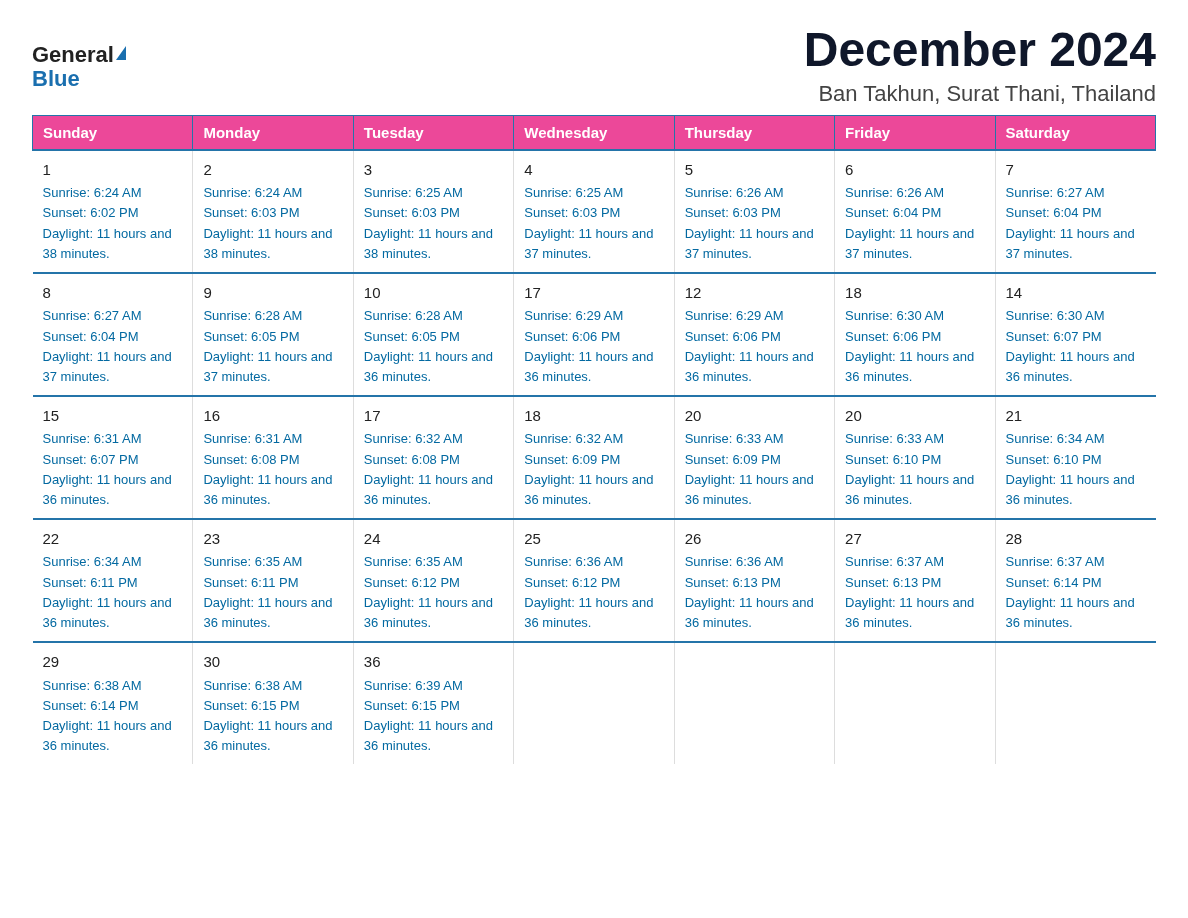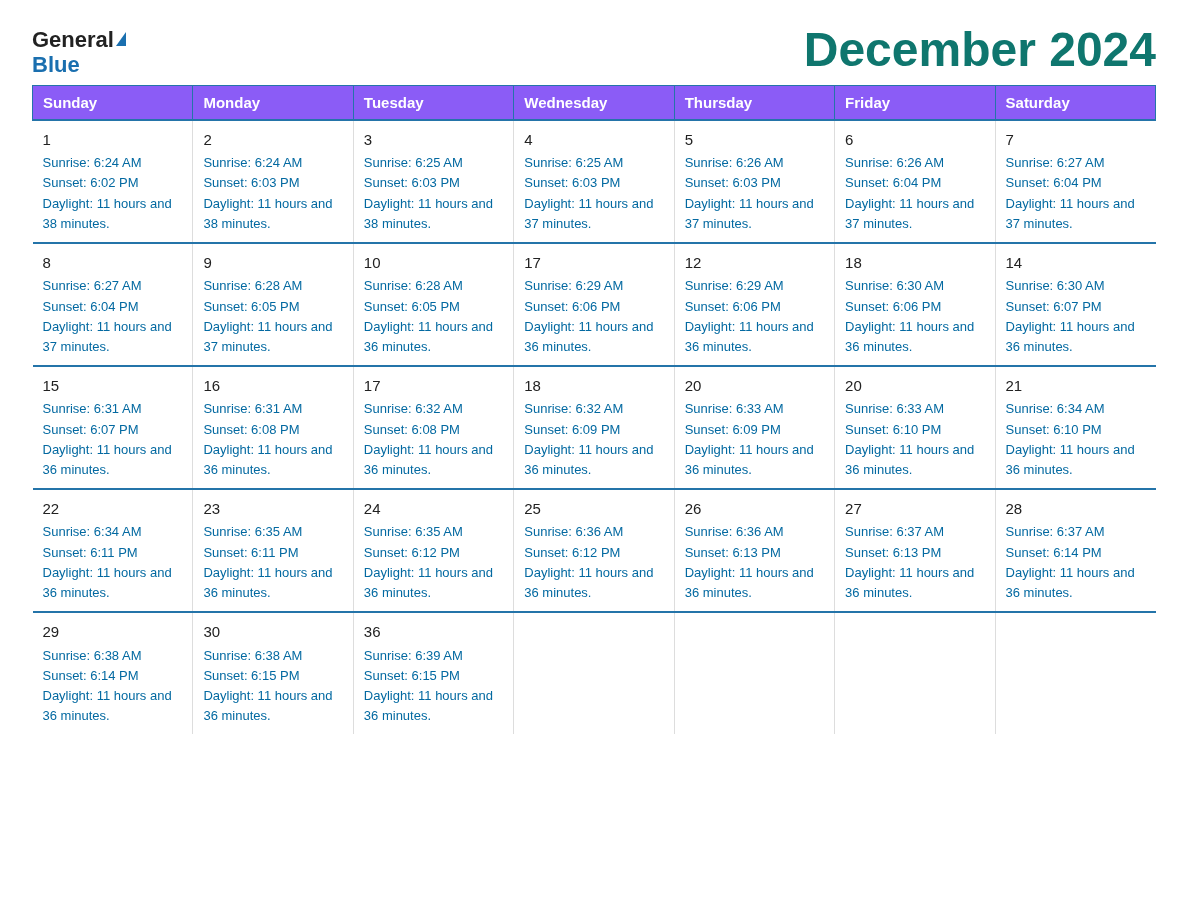--- a/index.html
+++ b/index.html
@@ -5,21 +5,21 @@
     * { box-sizing: border-box; margin: 0; padding: 0; }
     body {
       font-family: Arial, Helvetica, sans-serif;
       background: #fff;
       padding: 24px 32px;
       width: 1188px;
       min-height: 918px;
     }
     .header {
       display: flex;
-      align-items: flex-end;
+      align-items: center;
       justify-content: space-between;
       margin-bottom: 0;
     }
     .logo {
       display: flex;
       flex-direction: column;
       align-items: flex-start;
       margin-top: 4px;
     }
     .logo-text-general {
@@ -50,35 +50,35 @@
     .logo-row {
       display: flex;
       align-items: center;
     }
     .title-block {
       text-align: right;
     }
     .calendar-title {
       font-size: 48px;
       font-weight: bold;
-      color: #0f766e;
+      color: #0f172a;
       line-height: 1.1;
     }
     .calendar-subtitle {
       font-size: 22px;
       color: #444;
       margin-top: 4px;
     }
     table {
       width: 100%;
       border-collapse: collapse;
       margin-top: 8px;
     }
     thead tr th {
-      background-color: #8b5cf6;
+      background-color: #ec4899;
       color: #fff;
       font-size: 15px;
       font-weight: bold;
       padding: 8px 10px;
       text-align: left;
       border: 1px solid #2474a9;
     }
     tbody tr {
       border-top: 2px solid #2474a9;
     }
@@ -120,20 +120,21 @@
 <div class="header">
   <div class="logo">
     <div class="logo-row">
       <span class="logo-text-general">General</span>
       <span class="logo-triangle"></span>
     </div>
     <span class="logo-text-blue">Blue</span>
   </div>
   <div class="title-block">
     <div class="calendar-title">December 2024</div>
+    <div class="calendar-subtitle">Ban Takhun, Surat Thani, Thailand</div>
   </div>
 </div>
 
 <table>
   <thead>
     <tr>
       <th>Sunday</th>
       <th>Monday</th>
       <th>Tuesday</th>
       <th>Wednesday</th>

